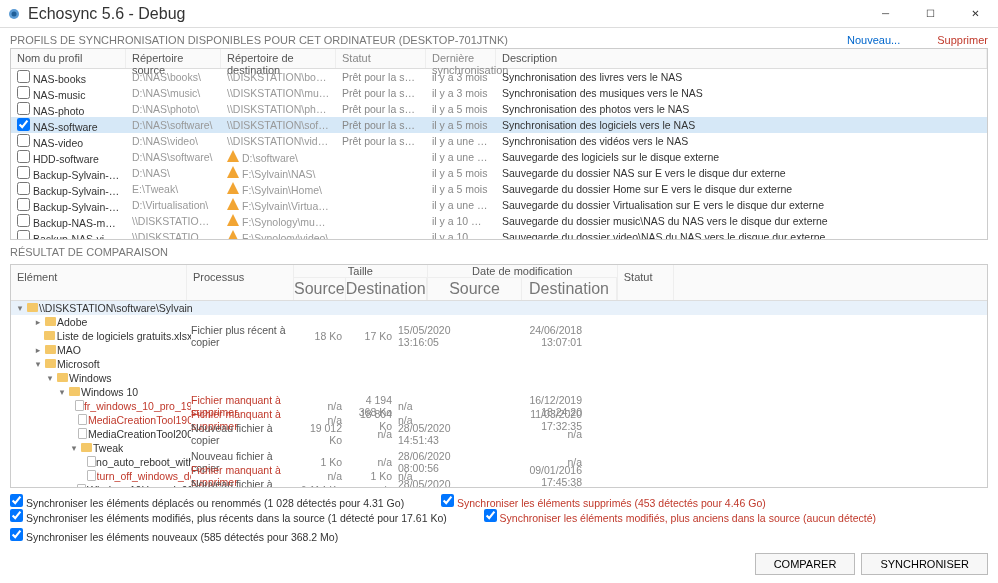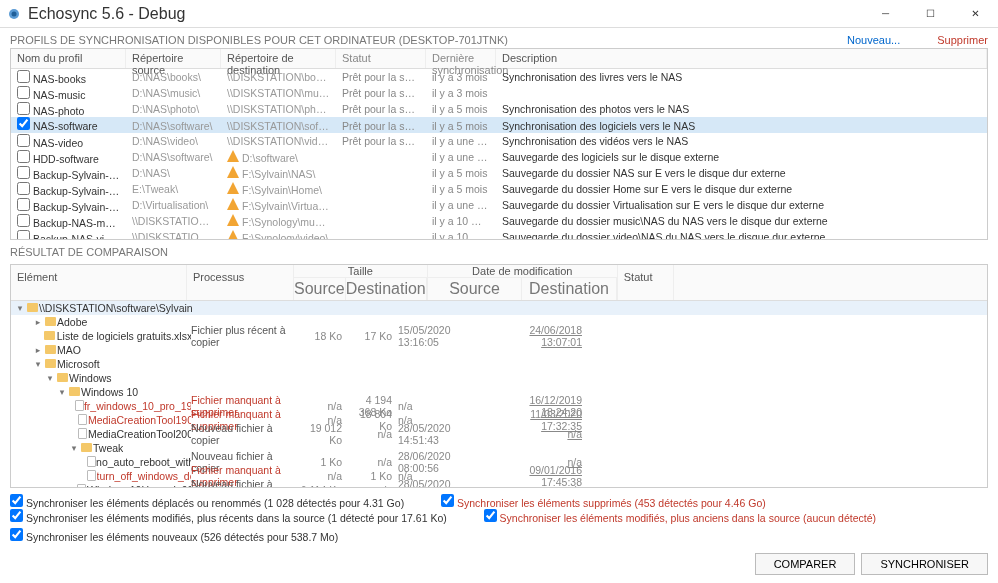--- a/index.html
+++ b/index.html
@@ -11,21 +11,21 @@
 .winbtn { width: 45px; height: 28px; display: flex; align-items: center; justify-content: center; font-size: 10px; color:#333; }
 .section-header { font-size: 11px; color: #777; padding: 6px 10px 2px 10px; text-transform: uppercase; display:flex; }
 .section-header .links { margin-left:auto; font-size:11px; text-transform:none; }
 .section-header .links a { color:#0066cc; text-decoration:none; margin-left:6px; }
 .section-header .links a.del { color:#c0392b;margin-left:34px; }
 .profiles-grid { margin: 0 10px; border: 1px solid #ccc; height: 192px; overflow: hidden; }
 .grid-head { display: flex; background: #fafafa; border-bottom: 1px solid #ddd; font-size: 11px; color:#555; height:20px; }
 .grid-head > div { padding: 3px 6px; border-right: 1px solid #eee; }
 .grid-body .row { display: flex; font-size: 10.5px; height: 16px; align-items: center; }
 .grid-body .row > div { padding: 1px 6px; white-space: nowrap; overflow: hidden; text-overflow: ellipsis; }
-.grid-body .row.selected { background: #d6e8f7; align-items: flex-end; }
+.grid-body .row.selected { background: #d6e8f7; }
 .col-name { width: 115px; }
 .col-src  { width: 95px; }
 .col-dst  { width: 115px; }
 .col-stat { width: 90px; color:#888; }
 .col-sync { width: 70px; color:#888; }
 .col-desc { flex: 1; }
 .dim { color:#999; }
 .warn-icon { display:inline-block; width:12px; height:12px; background:#f2a533; clip-path: polygon(50% 0, 100% 100%, 0 100%); margin-right:3px; }
 
 .results { flex: 1; display: flex; flex-direction: column; margin: 4px 10px 0 10px; border: 1px solid #ccc; min-height: 0; }
@@ -48,21 +48,21 @@
 .tree-row .proc.red { color:#c0392b; }
 .tw { width: 10px; text-align:center; color:#777; font-size:9px; }
 .ficon { width:14px; text-align:center; }
 .folder-icon { display:inline-block; width:11px; height:9px; background:#f4c869; border-radius:1px; }
 .file-icon { display:inline-block; width:9px; height:11px; background:#fff; border:1px solid #bbb; border-radius:1px; }
 .c-name { flex: 0 0 176px; display:flex; align-items:center; overflow:hidden; }
 .c-proc { flex: 0 0 107px; }
 .c-sz1 { flex: 0 0 50px; text-align:right; color:#888; padding-right:6px;}
 .c-sz2 { flex: 0 0 50px; text-align:right; color:#888; padding-right:6px;}
 .c-dt1 { flex: 0 0 95px; color:#888; padding-right:6px;}
-.c-dt2 { flex: 0 0 95px; text-align:right; color:#888; padding-right:6px;text-decoration:underline;}
+.c-dt2 { flex: 0 0 95px; text-align:right; color:#888; padding-right:6px;}
 .c-stat{ flex: 0 0 56px; text-align:right; color:#888; padding-right:6px;}
 
 .bottom-checks { padding: 6px 10px; font-size: 10.5px; }
 .bottom-checks label { margin-right: 34px; white-space: nowrap; }
 .bottom-checks .red { color:#c0392b; }
 .btnbar { display:flex; justify-content:flex-end; padding: 4px 10px 8px 0; gap:6px; }
 .btn { border:1px solid #bbb; background:#f7f7f7; padding:4px 18px; font-size:11px; }
 </style>
 </head>
 <body>
@@ -106,20 +106,21 @@
         <div class="col-stat">Prêt pour la synchronisation</div>
         <div class="col-sync">il y a 3 mois</div>
         <div class="col-desc">Synchronisation des livres vers le NAS</div>
       </div>
       <div class="row">
         <div class="col-name"><input type="checkbox" style=""> NAS-music</div>
         <div class="col-src dim">D:\NAS\music\</div>
         <div class="col-dst dim">\\DISKSTATION\music\Sylvain\</div>
         <div class="col-stat">Prêt pour la synchronisation</div>
         <div class="col-sync">il y a 3 mois</div>
+        <div class="col-desc">Synchronisation des musiques vers le NAS</div>
       </div>
       <div class="row">
         <div class="col-name"><input type="checkbox" style=""> NAS-photo</div>
         <div class="col-src dim">D:\NAS\photo\</div>
         <div class="col-dst dim">\\DISKSTATION\photo\Sylvain\</div>
         <div class="col-stat">Prêt pour la synchronisation</div>
         <div class="col-sync">il y a 5 mois</div>
         <div class="col-desc">Synchronisation des photos vers le NAS</div>
       </div>
       <div class="row selected">
@@ -392,20 +393,20 @@
 </div>
 
 <div class="bottom-checks">
   <div>
     <label><input type="checkbox" checked="" style=""> <span>Synchroniser les éléments déplacés ou renommés (1 028 détectés pour 4.31 Go)</span></label>
     <label><input type="checkbox" checked="" style=""> <span class="red">Synchroniser les éléments supprimés (453 détectés pour 4.46 Go)</span></label>
     <label><input type="checkbox" checked="" style=""> <span>Synchroniser les éléments modifiés, plus récents dans la source (1 détecté pour 17.61 Ko)</span></label>
     <label><input type="checkbox" checked="" style=""> <span class="red">Synchroniser les éléments modifiés, plus anciens dans la source (aucun détecté)</span></label>
   </div>
   <div style="margin-top:4px;">
-    <label><input type="checkbox" checked="" style=""> <span>Synchroniser les éléments nouveaux (526 détectés pour 538.7 Mo)</span></label>
+    <label><input type="checkbox" checked="" style=""> <span>Synchroniser les éléments nouveaux (585 détectés pour 368.2 Mo)</span></label>
   </div>
 </div>
 
 <div class="btnbar">
   <button class="btn">COMPARER</button>
   <button class="btn">SYNCHRONISER</button>
 </div>
 
 </body></html>

